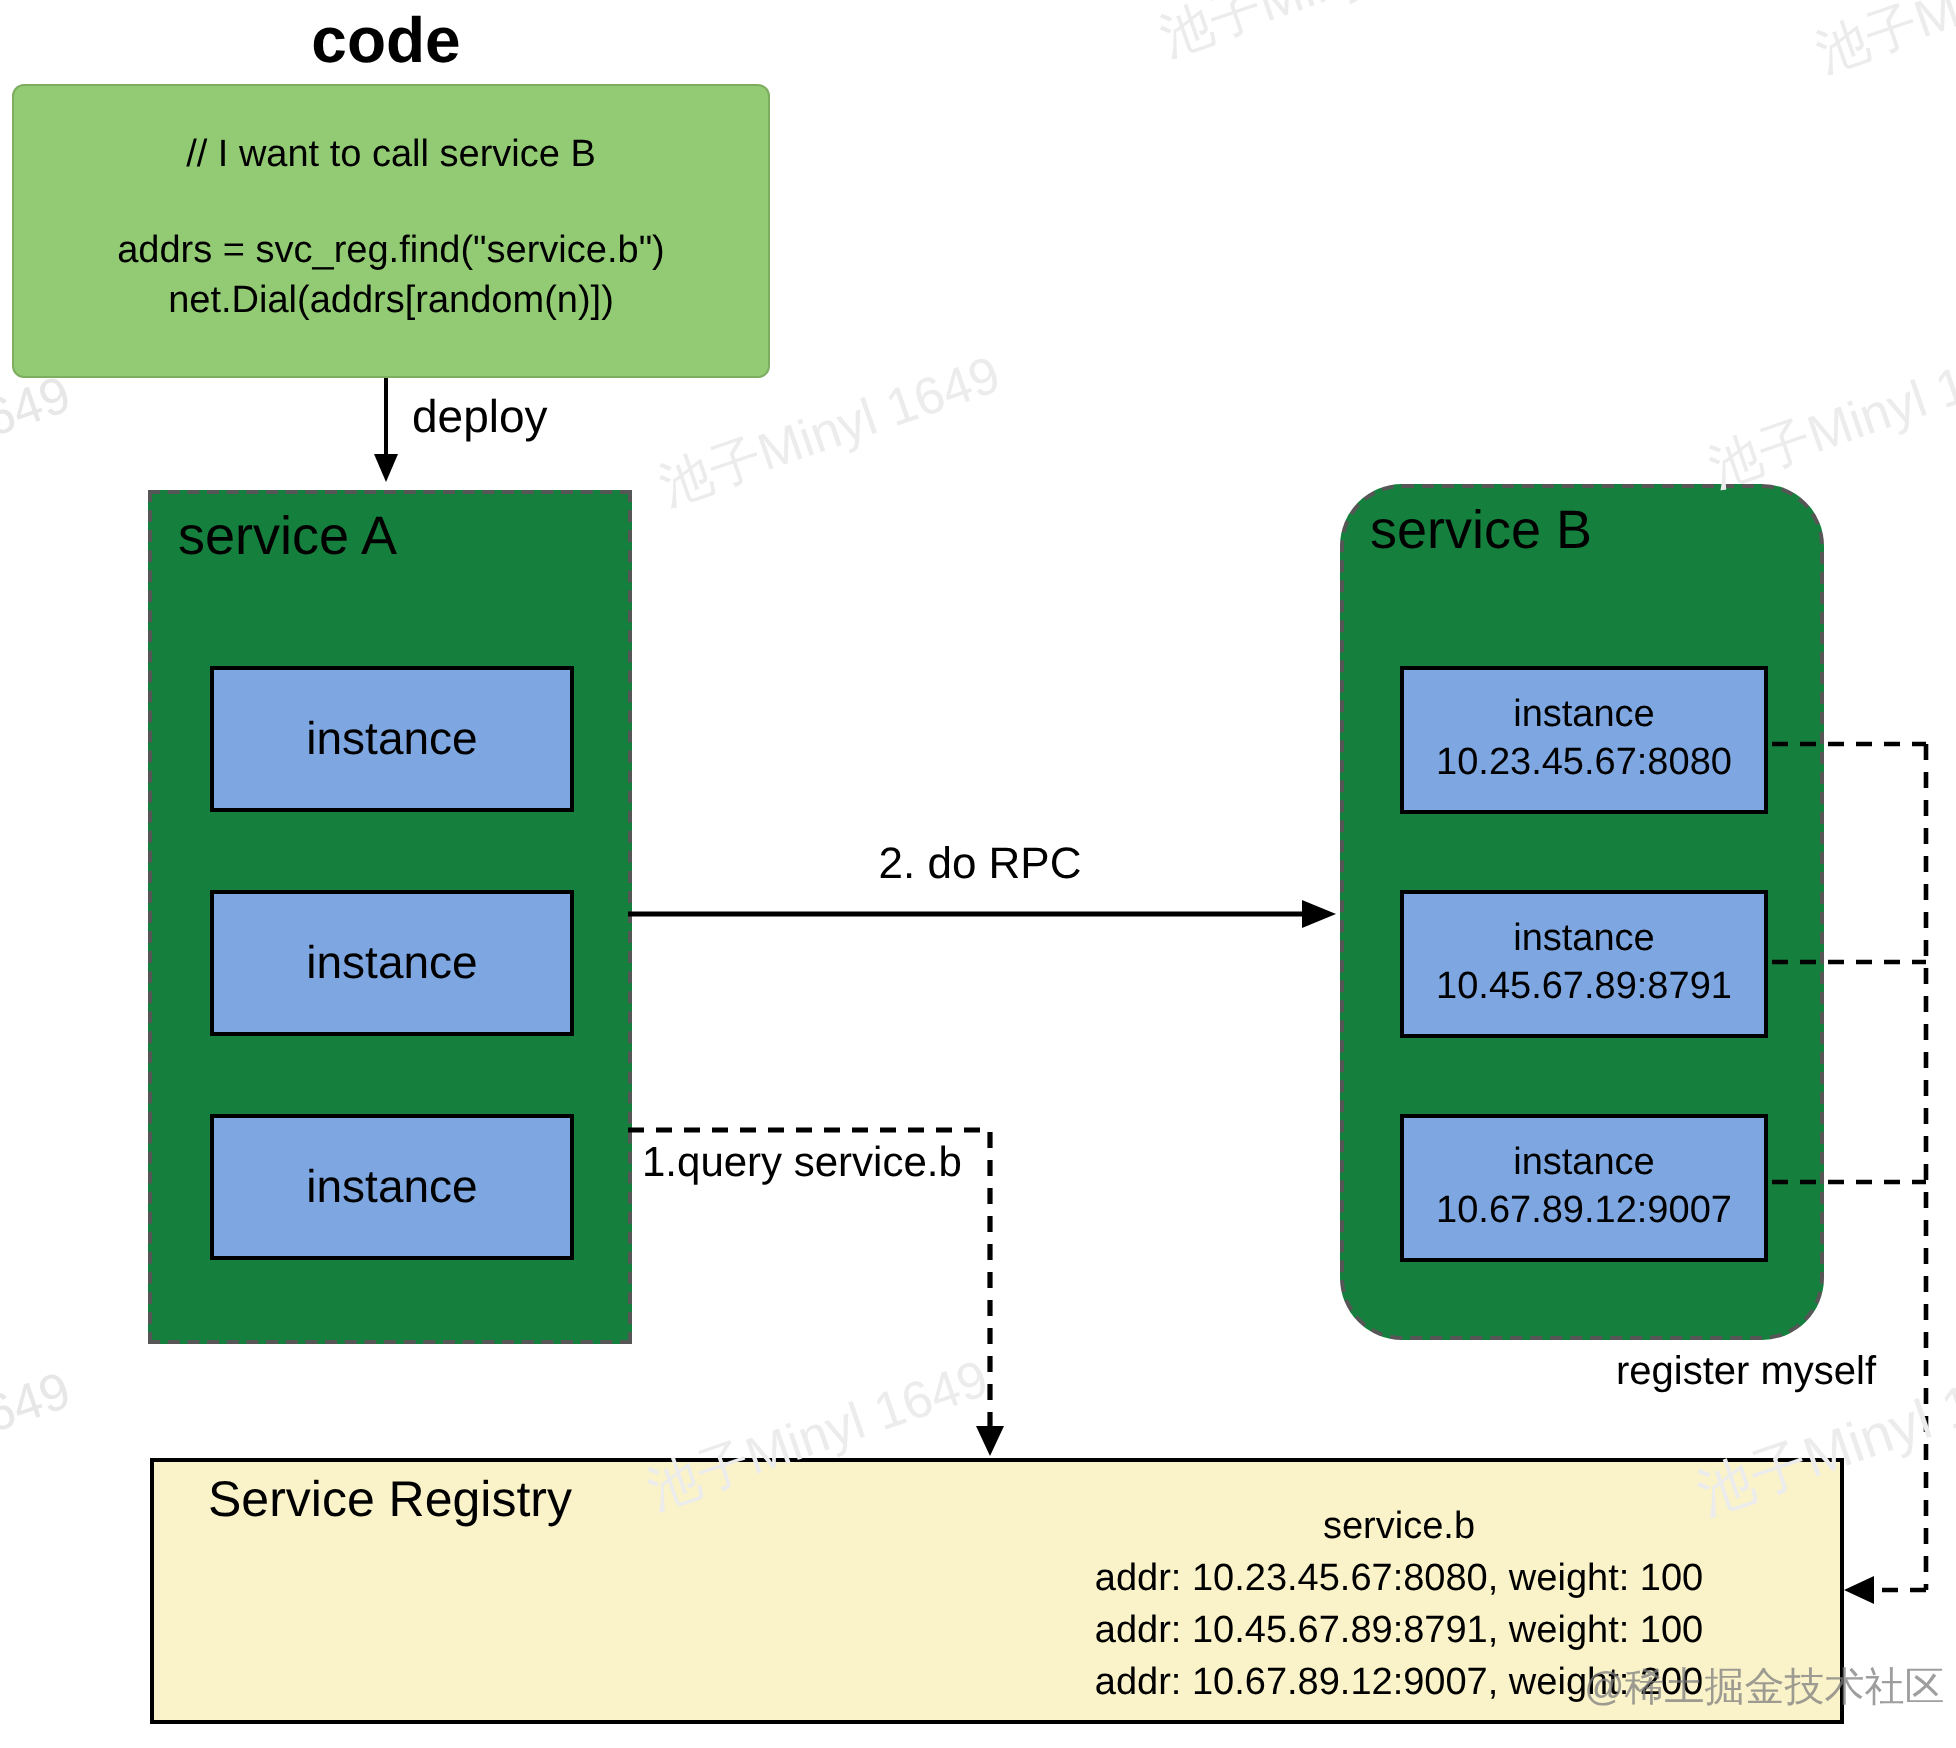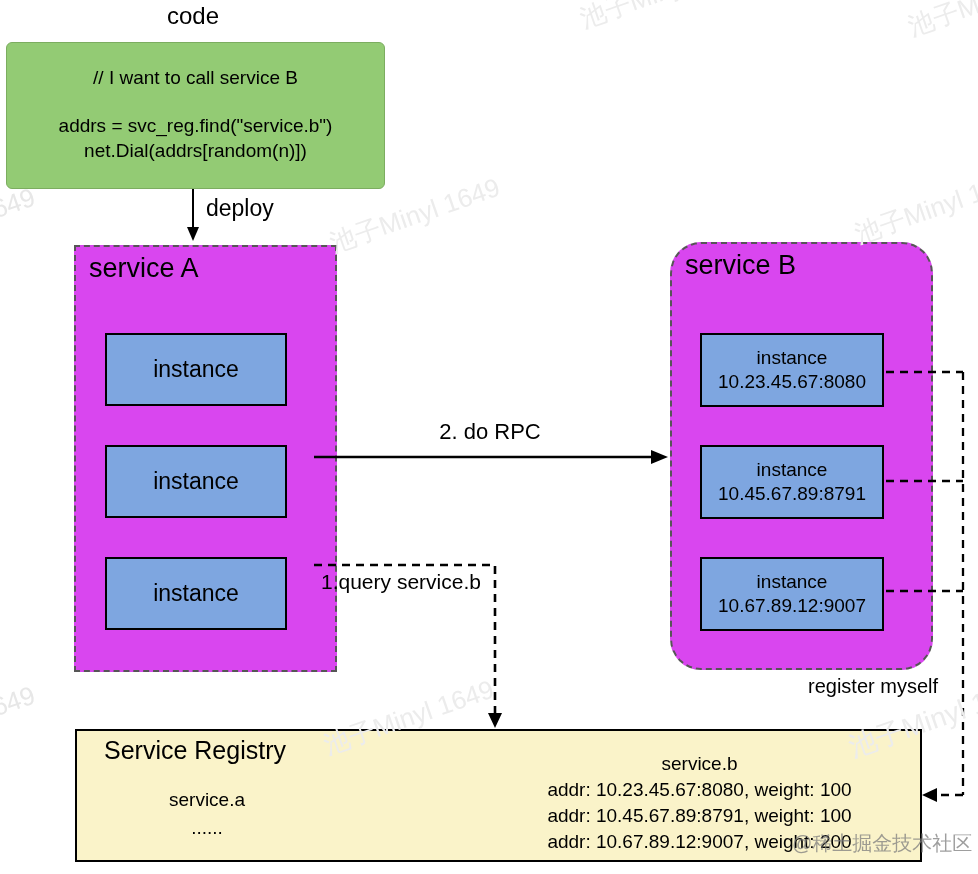--- a/index.html
+++ b/index.html
@@ -3,31 +3,31 @@
 <meta charset="utf-8">
 <style>
   html,body{margin:0;padding:0;background:#ffffff;}
   #canvas{
     position:relative;width:978px;height:874px;background:#ffffff;overflow:hidden;
     font-family:"Liberation Sans", sans-serif;color:#000;
   }
   .abs{position:absolute;}
 
   
-  .code-title{left:130px;top:2px;width:126px;text-align:center;font-size:24px;font-weight:400;z-index:3;}
+  .code-title{left:130px;top:2px;width:126px;text-align:center;font-size:32px;font-weight:700;z-index:3;}
   .code-box{
     left:6px;top:42px;width:377px;height:145px;background:#93cb74;
     border:1px solid #7cad60;border-radius:6px;z-index:2;text-align:center;
   }
   .code-comment{margin-top:24px;font-size:19px;}
   .code-lines{margin-top:24px;font-size:19px;line-height:25px;}
 
   
   .service-box{
-    background:#d946ef;border:2px dashed #565656;z-index:2;padding-left:21px;
+    background:#15803d;border:2px dashed #565656;z-index:2;
   }
   .service-a{left:74px;top:245px;width:238px;height:423px;}
   .service-b{left:670px;top:242px;width:238px;height:424px;border-radius:31px;}
   .service-title{position:absolute;left:13px;top:6px;font-size:27px;}
 
   .instance{
     position:absolute;background:#7ea6e0;border:2px solid #000;
     display:flex;flex-direction:column;align-items:center;justify-content:center;
   }
   .inst-a{left:29px;width:178px;height:69px;font-size:23px;}
@@ -116,24 +116,20 @@
       <span>10.45.67.89:8791</span>
     </div>
     <div class="instance inst-b ib3">
       <span>instance</span>
       <span>10.67.89.12:9007</span>
     </div>
   </div>
 
   <div class="abs registry-box">
     <div class="registry-title">Service Registry</div>
-    <div class="reg-svc-a">
-      <div>service.a</div>
-      <div>......</div>
-    </div>
     <div class="reg-svc-b">
       <div>service.b</div>
       <div>addr: 10.23.45.67:8080, weight: 100</div>
       <div>addr: 10.45.67.89:8791, weight: 100</div>
       <div>addr: 10.67.89.12:9007, weight: 200</div>
     </div>
   </div>
 
   <div class="abs deploy-label">deploy</div>
   <div class="abs rpc-label">2. do RPC</div>

